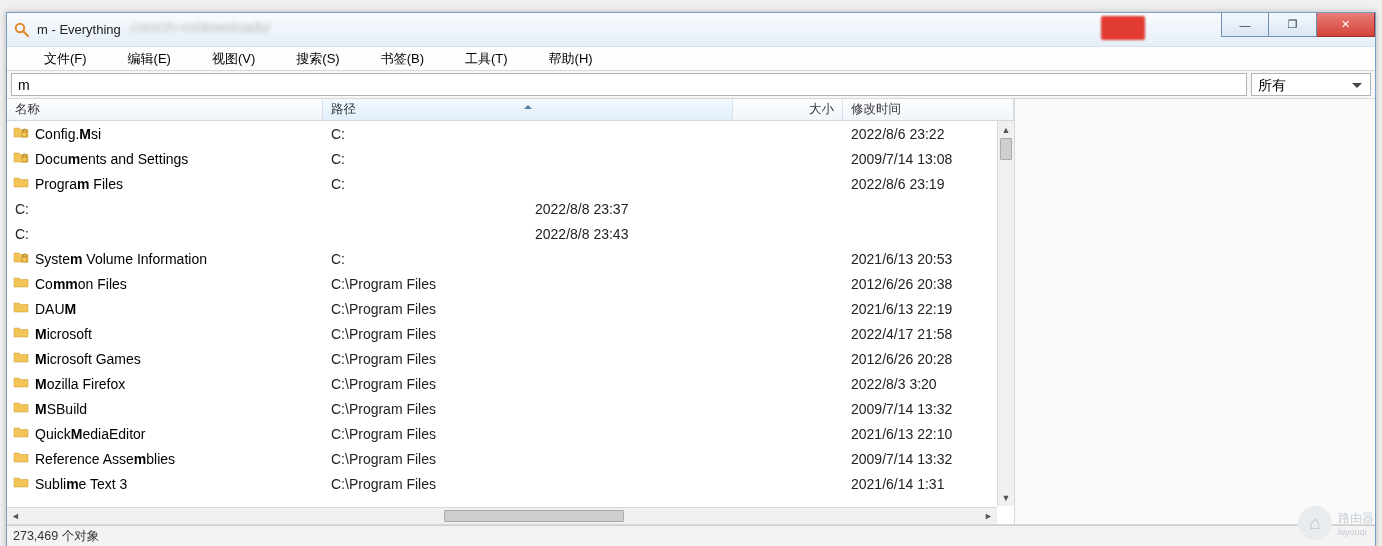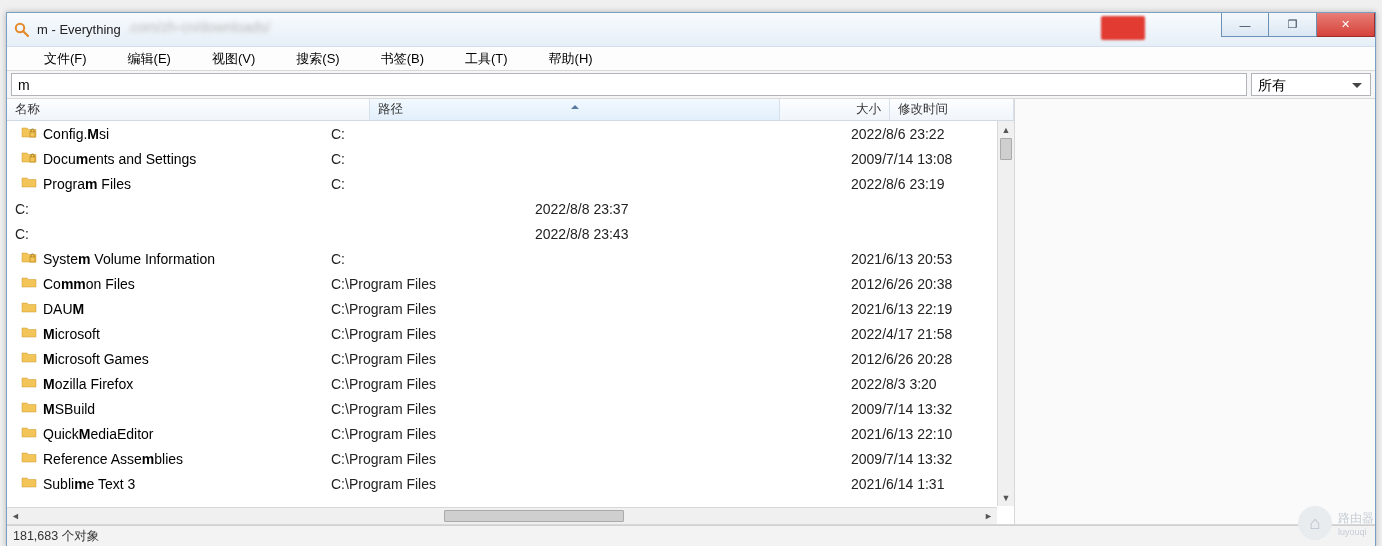--- a/index.html
+++ b/index.html
@@ -124,33 +124,33 @@
     padding:0 8px;
     border-right:1px solid #d8e1eb;
     position:relative;
   }
   .col.sorted { background:linear-gradient(to bottom,#f2f9ff,#e2effb); }
   .col.sorted::after {
     content:""; position:absolute; left:50%; top:2px;
     border:4px solid transparent; border-bottom-color:#5b7aa0;
     transform:translateX(-50%);
   }
-  .col-name { width:363px; }
+  .col-name { width:316px; }
   .col-path { width:410px; }
   .col-size { width:110px; justify-content:flex-end;}
   .col-date { flex:1; }
   .rows {
     flex:1; overflow:hidden;
     font-size:14px;
   }
   .row {
     display:flex; height:25px; align-items:center;
     white-space:nowrap;
   }
-  .row .c-name { width:316px; padding-left:14px; display:flex;align-items:center; gap:6px;}
+  .row .c-name { width:316px; padding-left:6px; display:flex;align-items:center; gap:6px;}
   .row .c-path { width:410px; padding-left:8px; color:#222;}
   .row .c-size { width:110px; text-align:right; padding-right:8px;}
   .row .c-date { flex:1; padding-left:8px; color:#222;}
   .row .ficon { width:16px; height:16px; flex-shrink:0; }
   .folder-icon { fill:#f3c458; stroke:#c99a2f; stroke-width:0.5; }
   .locked-icon rect { fill:#f3c458; stroke:#c99a2f; }
   .vscroll {
     position:absolute; right:0; top:22px; bottom:18px; width:17px;
     background:#f0f0f0; border-left:1px solid #d8d8d8;
     display:flex; flex-direction:column;
@@ -419,21 +419,21 @@
         <div class="track">
           <div class="thumb"></div>
         </div>
         <div class="arrow">►</div>
       </div>
     </div>
     <div class="preview-pane"></div>
   </div>
 
   <div class="statusbar">
-    <span>181,683 个对象</span>
+    <span>273,469 个对象</span>
   </div>
 </div>
 
 <div class="watermark">
   <div class="wm-icon">⌂</div>
   <div>
     <div>路由器</div>
     <div style="font-size:9px;">luyouqi</div>
   </div>
 </div>

